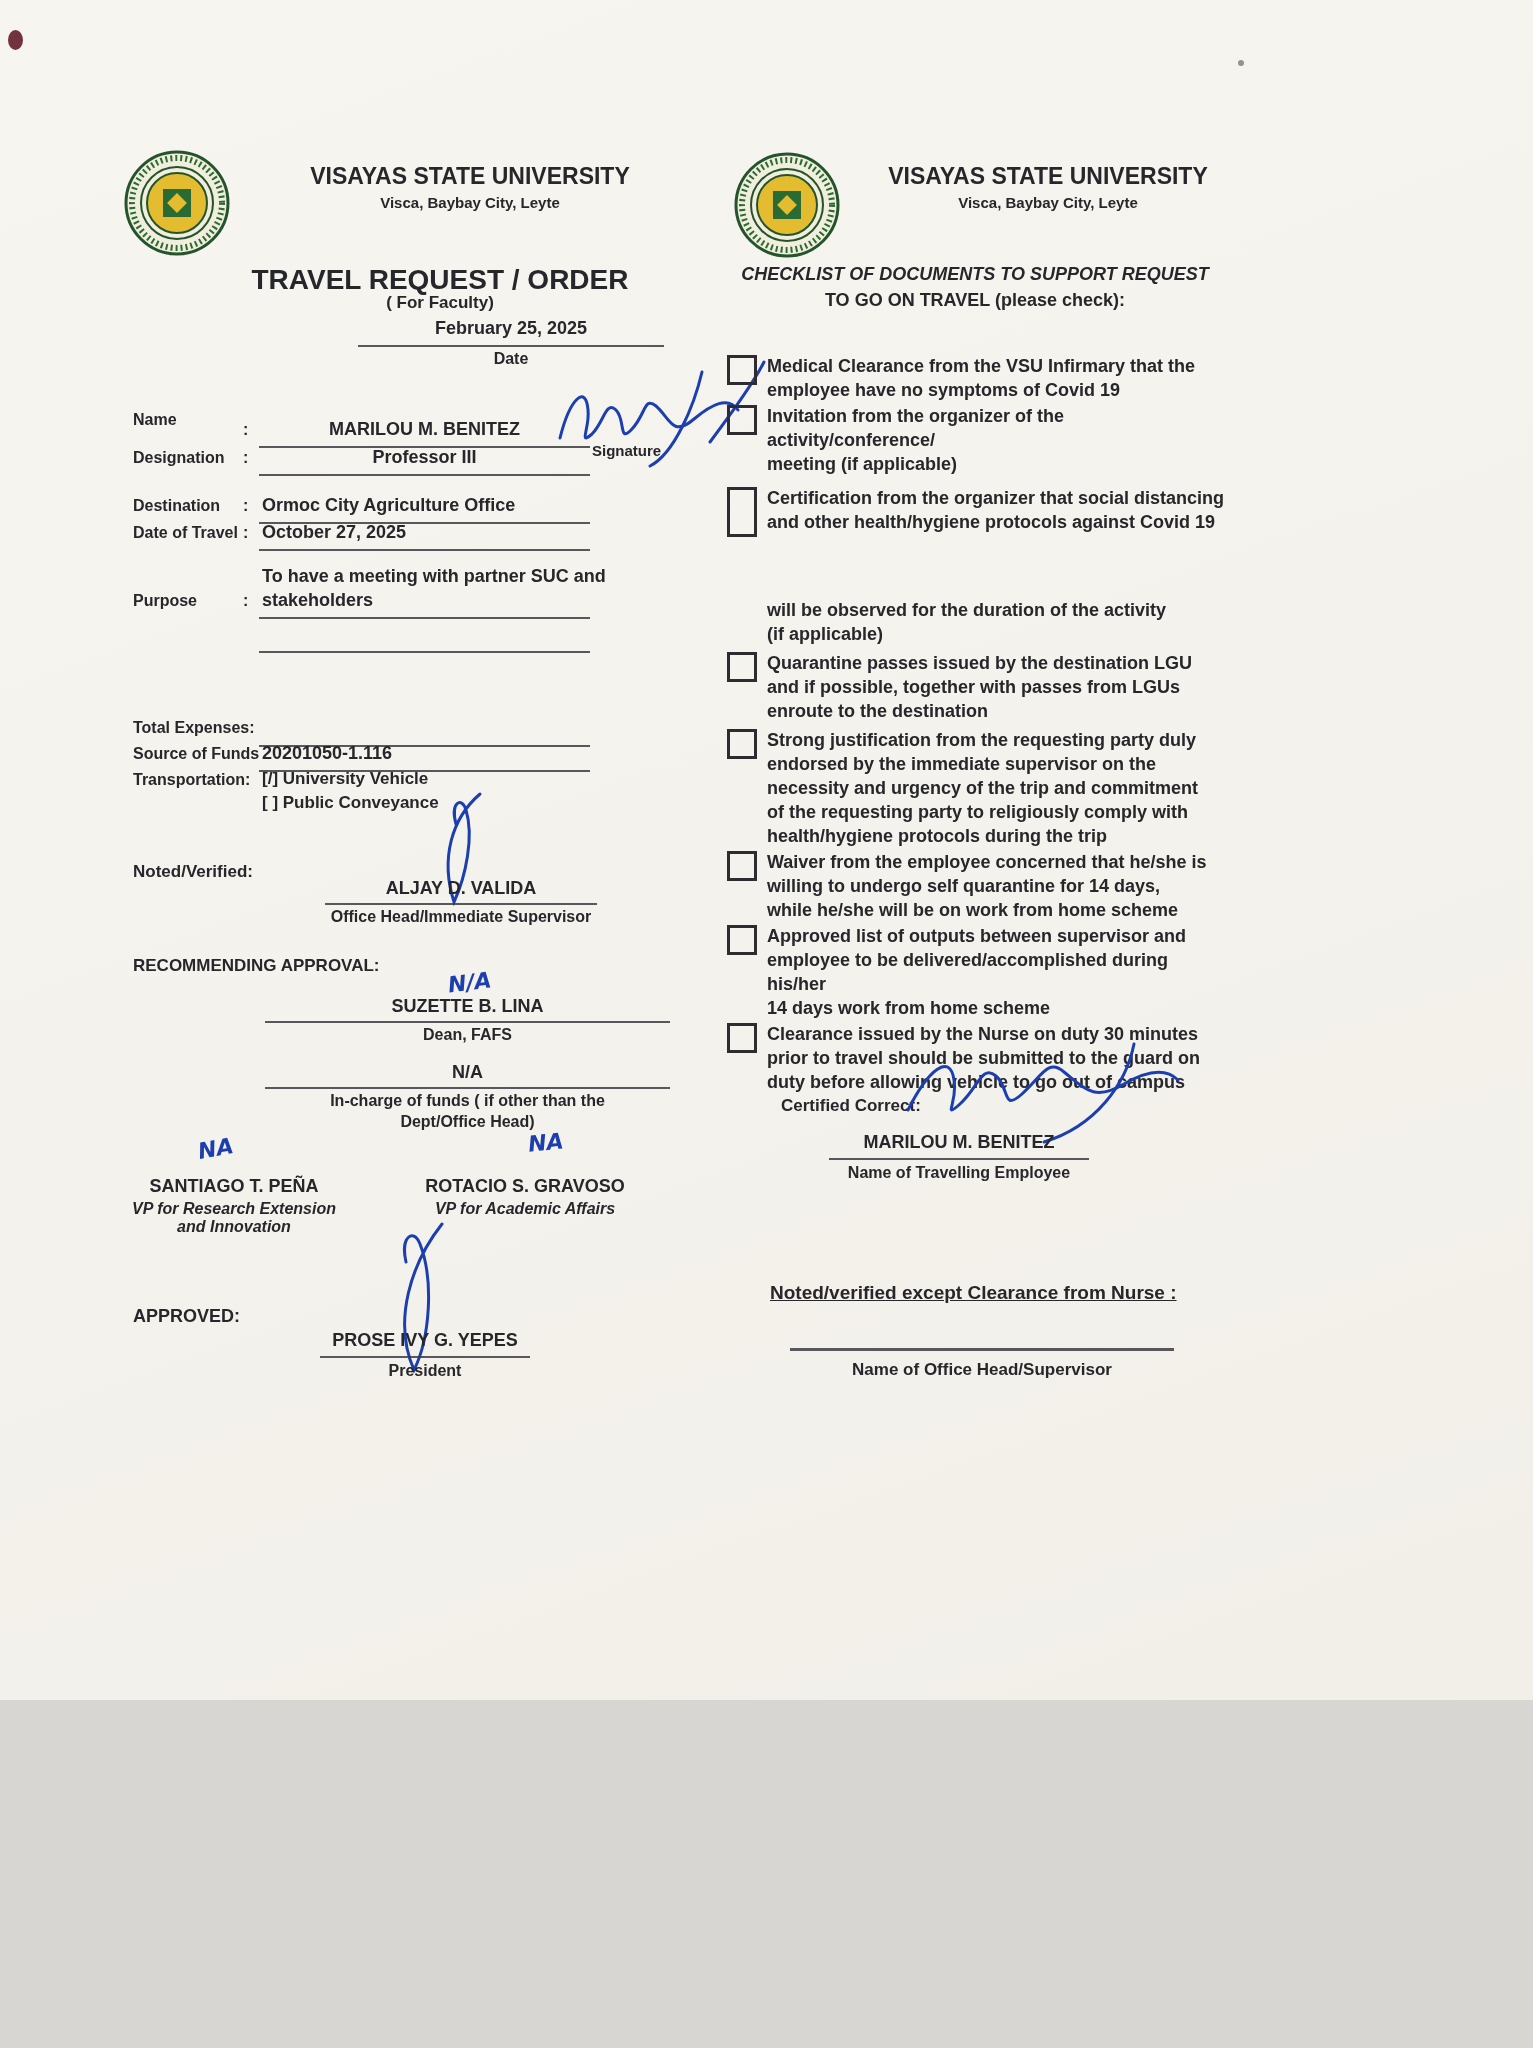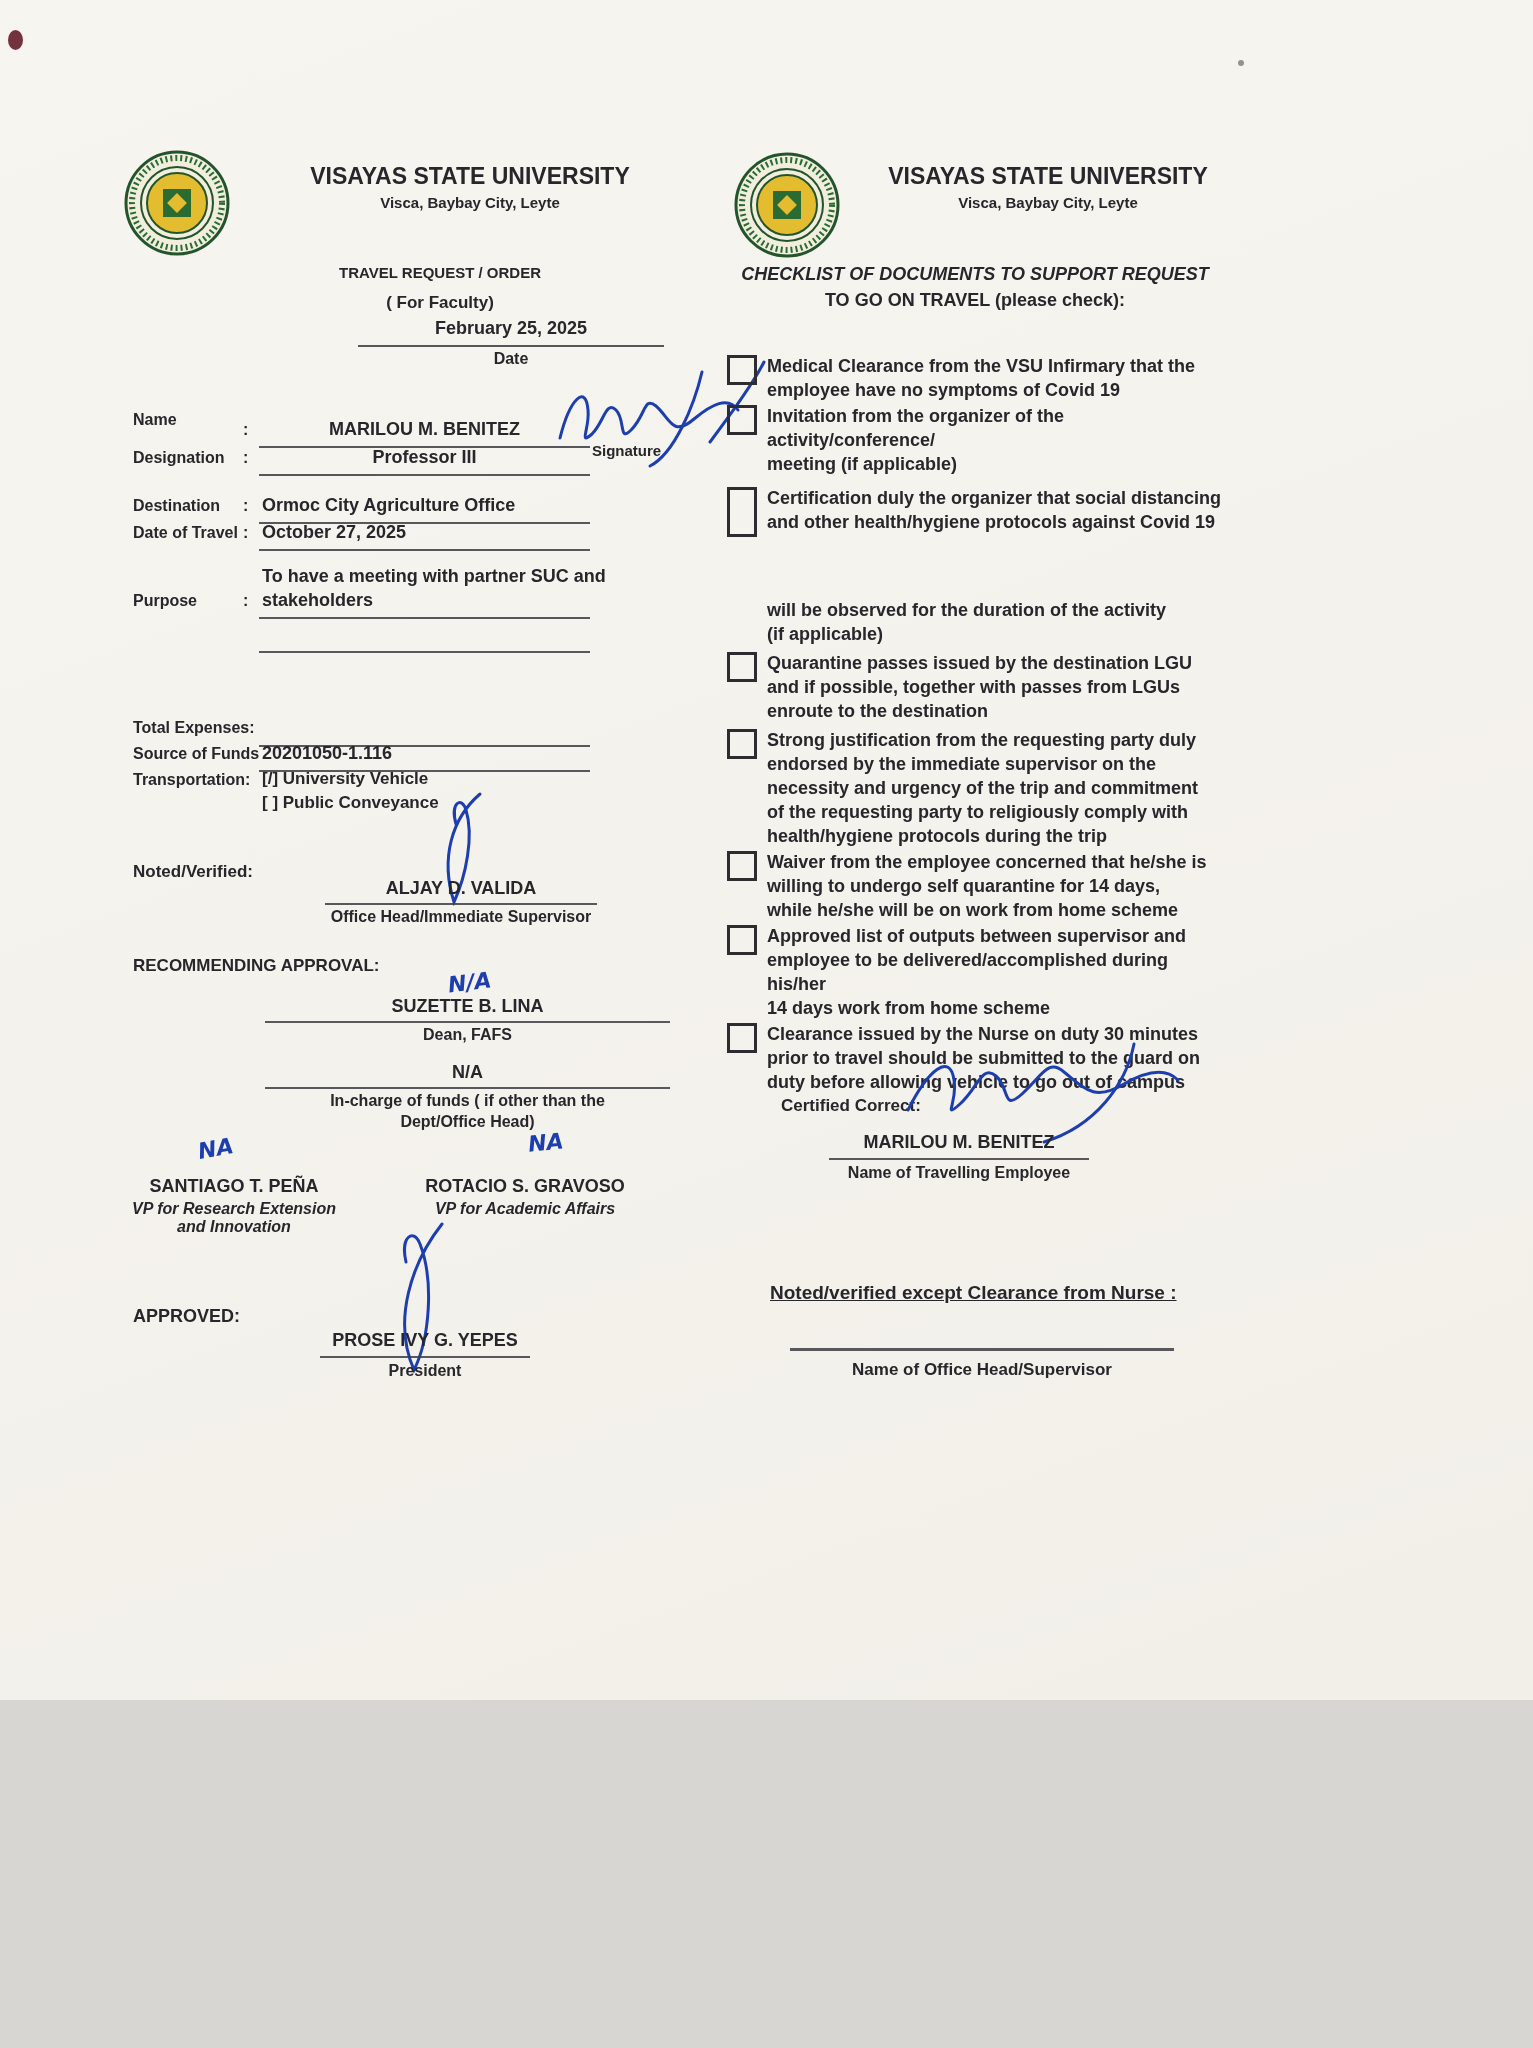--- a/index.html
+++ b/index.html
@@ -44,21 +44,21 @@
       <circle cx="53" cy="53" r="45" fill="none" stroke="#2a6b33" stroke-width="6" stroke-dasharray="2 3"></circle>
       <circle cx="53" cy="53" r="36" fill="none" stroke="#23542b" stroke-width="2"></circle>
       <circle cx="53" cy="53" r="30" fill="#e3bd2f" stroke="#23542b" stroke-width="2"></circle>
       <rect x="39" y="39" width="28" height="28" fill="#2a6b33"></rect>
       <rect x="46" y="46" width="14" height="14" fill="#e3bd2f" transform="rotate(45 53 53)"></rect>
     </svg>
   </div>
 
   <div class="abs ctr b" style="left:280px;top:163px;width:380px;font-size:23px;">VISAYAS STATE UNIVERSITY</div>
   <div class="abs ctr b" style="left:280px;top:194px;width:380px;font-size:15px;">Visca, Baybay City, Leyte</div>
-  <div class="abs ctr b" style="left:250px;top:264px;width:380px;font-size:15px;">TRAVEL REQUEST / ORDER</div>
+  <div class="abs ctr b" style="left:250px;top:264px;width:380px;font-size:28px;">TRAVEL REQUEST / ORDER</div>
   <div class="abs ctr b" style="left:250px;top:293px;width:380px;font-size:17px;">( For Faculty)</div>
 
   <div class="abs ctr val" style="left:358px;top:318px;width:306px;">February 25, 2025</div>
   <div class="abs line" style="left:358px;top:345px;width:306px;"></div>
   <div class="abs ctr lbl" style="left:358px;top:350px;width:306px;">Date</div>
 
   <div class="abs lbl" style="left:133px;top:411px;">Name</div>
   <div class="abs lbl" style="left:243px;top:421px;">:</div>
   <div class="abs ctr val" style="left:259px;top:419px;width:331px;">MARILOU M. BENITEZ</div>
   <div class="abs line" style="left:259px;top:446px;width:331px;"></div>
@@ -181,21 +181,21 @@
       <div class="chk-item">
         <span class="chk-box"></span>
         <div class="chk-text">
           <div>Invitation from the organizer of the activity/conference/</div>
           <div>meeting (if applicable)</div>
         </div>
       </div>
       <div class="chk-item gap-md">
         <span class="chk-box tall"></span>
         <div class="chk-text">
-          <div>Certification duly the organizer that social distancing</div>
+          <div>Certification from the organizer that social distancing</div>
           <div>and other health/hygiene protocols against Covid 19</div>
         </div>
       </div>
       <div class="chk-item gap-lg">
         <div class="chk-text">
           <div>will be observed for the duration of the activity</div>
           <div>(if applicable)</div>
         </div>
       </div>
       <div class="chk-item gap-sm">

